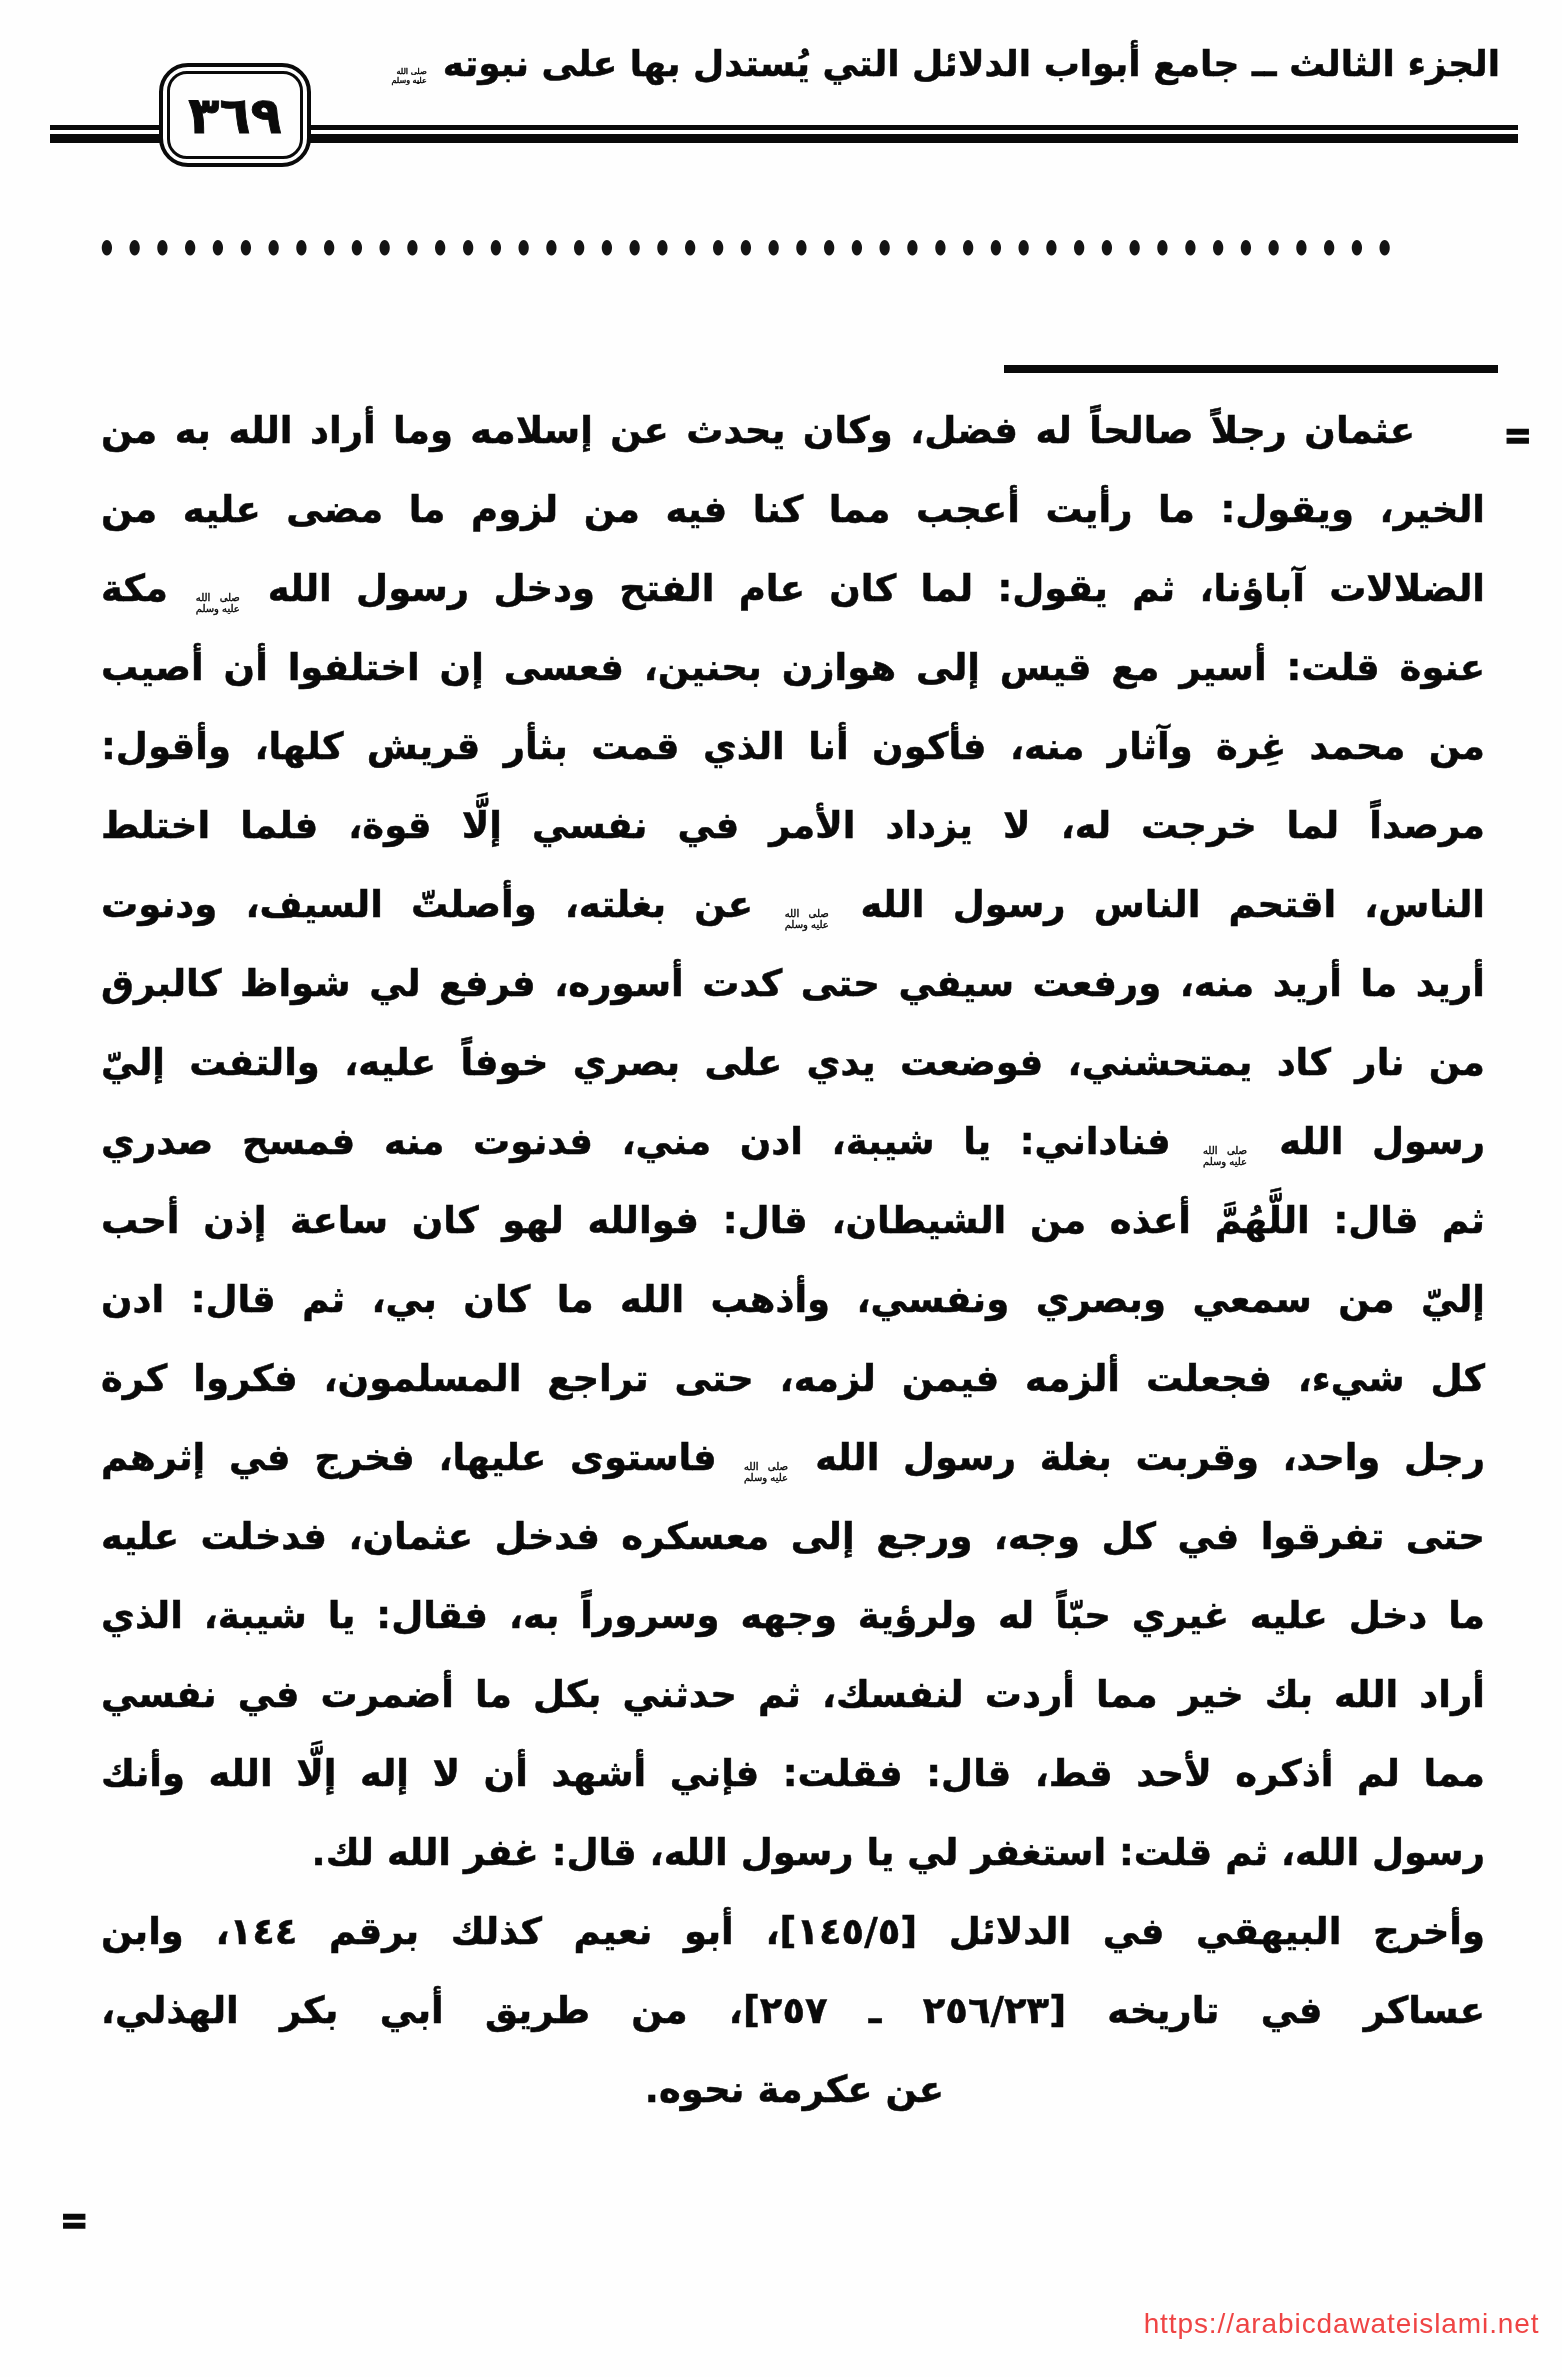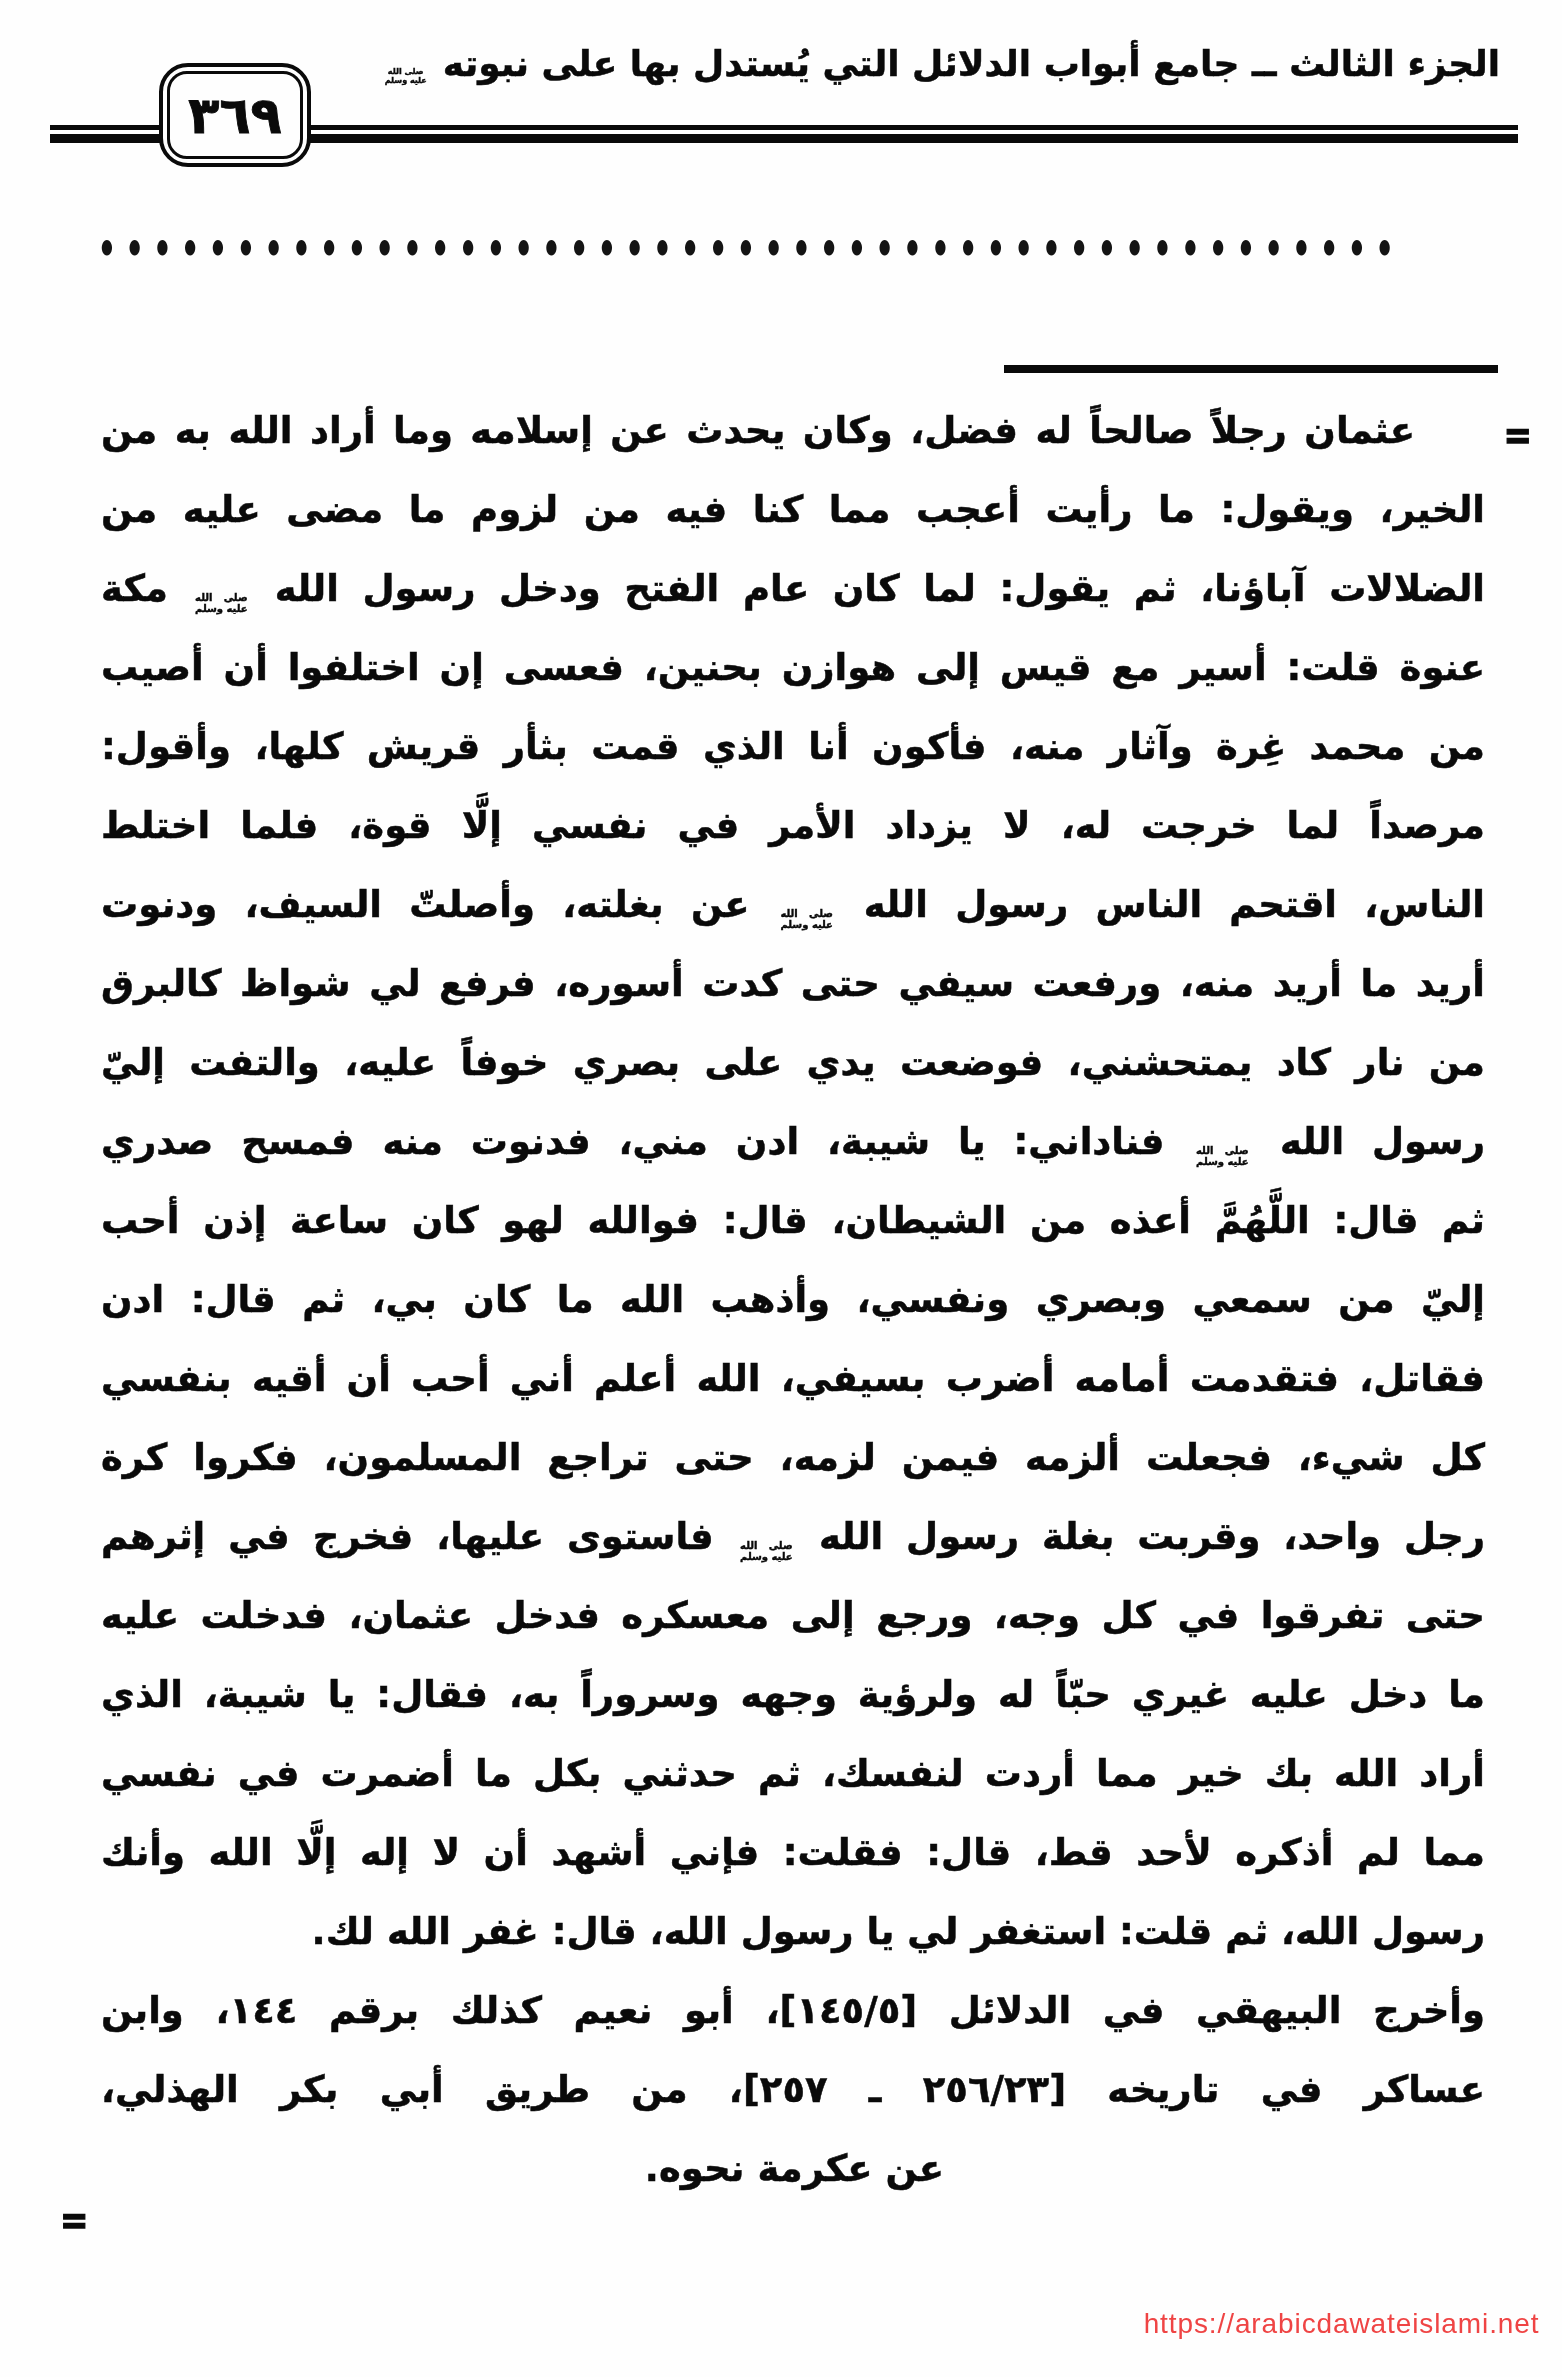--- a/index.html
+++ b/index.html
@@ -71,22 +71,22 @@
     -webkit-text-stroke:0.5px #0a0a0a;
     white-space:normal;
   }
   .line.l-first{margin-right:70px;}
   .line.p-end{text-align-last:right;}
   .line.l-last{text-align-last:right;margin-right:541px;}
 
   
   .saw{
     display:inline-block;direction:rtl;
-    font-size:10px;line-height:1.12;font-weight:700;
-    text-align:center;vertical-align:-10.8px;margin:0 3.6px;
+    font-size:10px;line-height:1.12;font-weight:400;
+    text-align:right;vertical-align:-10.8px;margin:0 3.6px;
     -webkit-text-stroke:0.4px #0a0a0a;
   }
   .header-title .saw{font-size:8px;vertical-align:-7.2px;}
 
   
   .watermark{
     position:absolute;top:2308px;right:23.5px;
     direction:ltr;
     font-family:"Liberation Sans",sans-serif;
     font-size:28px;color:#ef4444;letter-spacing:0.9px;
@@ -121,21 +121,20 @@
       <div class="line">الضلالات آباؤنا، ثم يقول: لما كان عام الفتح ودخل رسول الله <span class="saw">صلى الله<br>عليه وسلم</span> مكة</div>
       <div class="line">عنوة قلت: أسير مع قيس إلى هوازن بحنين، فعسى إن اختلفوا أن أصيب</div>
       <div class="line">من محمد غِرة وآثار منه، فأكون أنا الذي قمت بثأر قريش كلها، وأقول:</div>
       <div class="line">مرصداً لما خرجت له، لا يزداد الأمر في نفسي إلَّا قوة، فلما اختلط</div>
       <div class="line">الناس، اقتحم الناس رسول الله <span class="saw">صلى الله<br>عليه وسلم</span> عن بغلته، وأصلتّ السيف، ودنوت</div>
       <div class="line">أريد ما أريد منه، ورفعت سيفي حتى كدت أسوره، فرفع لي شواظ كالبرق</div>
       <div class="line">من نار كاد يمتحشني، فوضعت يدي على بصري خوفاً عليه، والتفت إليّ</div>
       <div class="line">رسول الله <span class="saw">صلى الله<br>عليه وسلم</span> فناداني: يا شيبة، ادن مني، فدنوت منه فمسح صدري</div>
       <div class="line">ثم قال: اللَّهُمَّ أعذه من الشيطان، قال: فوالله لهو كان ساعة إذن أحب</div>
       <div class="line">إليّ من سمعي وبصري ونفسي، وأذهب الله ما كان بي، ثم قال: ادن</div>
-      <div class="line">فقاتل، فتقدمت أمامه أضرب بسيفي، الله أعلم أني أحب أن أقيه بنفسي</div>
       <div class="line">كل شيء، فجعلت ألزمه فيمن لزمه، حتى تراجع المسلمون، فكروا كرة</div>
       <div class="line">رجل واحد، وقربت بغلة رسول الله <span class="saw">صلى الله<br>عليه وسلم</span> فاستوى عليها، فخرج في إثرهم</div>
       <div class="line">حتى تفرقوا في كل وجه، ورجع إلى معسكره فدخل عثمان، فدخلت عليه</div>
       <div class="line">ما دخل عليه غيري حبّاً له ولرؤية وجهه وسروراً به، فقال: يا شيبة، الذي</div>
       <div class="line">أراد الله بك خير مما أردت لنفسك، ثم حدثني بكل ما أضمرت في نفسي</div>
       <div class="line">مما لم أذكره لأحد قط، قال: فقلت: فإني أشهد أن لا إله إلَّا الله وأنك</div>
       <div class="line p-end">رسول الله، ثم قلت: استغفر لي يا رسول الله، قال: غفر الله لك.</div>
       <div class="line">وأخرج البيهقي في الدلائل [٥‏/‏١٤٥]، أبو نعيم كذلك برقم ١٤٤، وابن</div>
       <div class="line">عساكر في تاريخه [٢٣‏/‏٢٥٦ ـ ٢٥٧]، من طريق أبي بكر الهذلي،</div>
       <div class="line l-last">عن عكرمة نحوه.</div>

